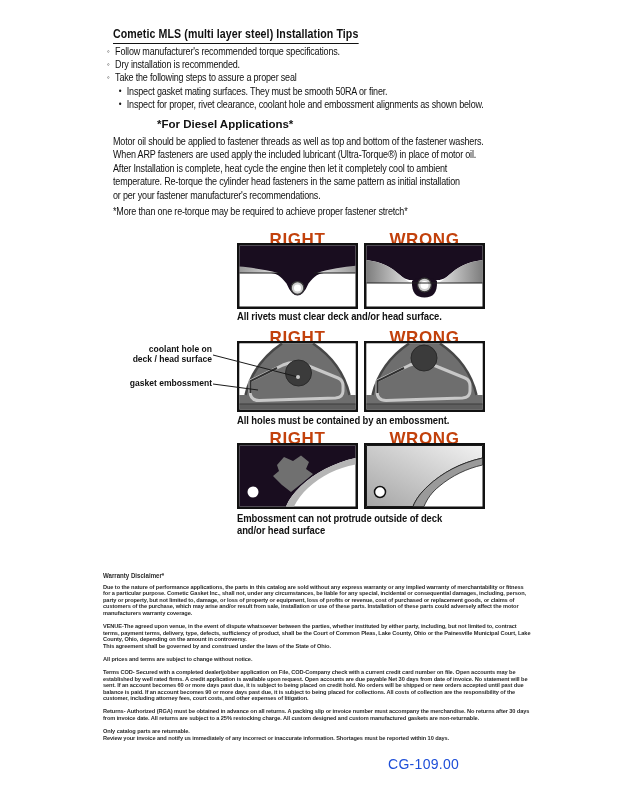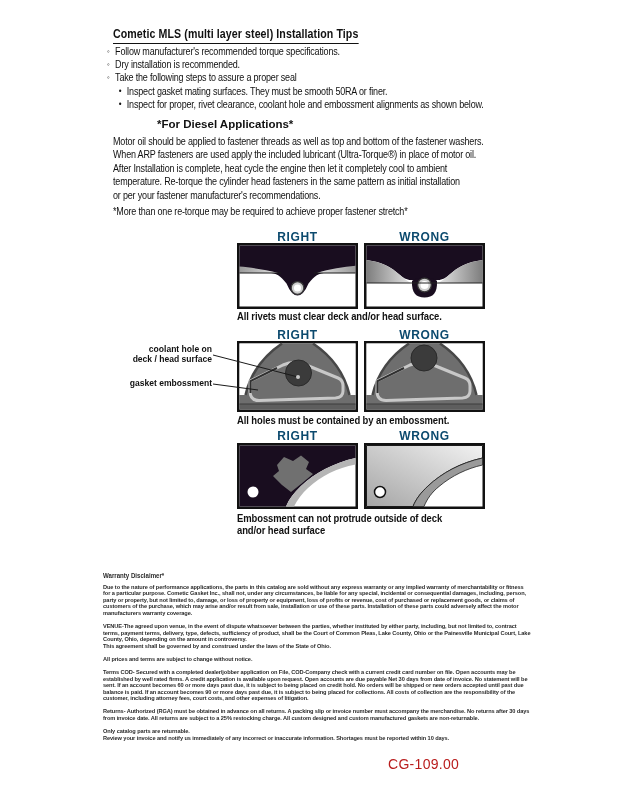--- a/index.html
+++ b/index.html
@@ -18,29 +18,29 @@
   .bullets{left:107px;top:45px;width:510px;font-size:10px;letter-spacing:-0.2px;line-height:13.2px;}
   .b-row{display:flex;}
   .b-row.sub{padding-left:13px;}
   .b-mark{width:9px;flex:0 0 9px;font-size:8.5px;line-height:13.2px;}
   .b-row.sub .b-mark{font-size:9px;}
 
   .d-head{left:113px;top:118px;font-size:11.5px;font-weight:bold;white-space:nowrap;margin-left:44px;}
   .d-para{left:113px;top:0;width:520px;font-size:10px;letter-spacing:-0.2px;line-height:13.4px;white-space:pre-line;}
   .p1{top:135px;} .p2{top:162px;} .p3{top:205px;}
 
-  .rw-label{width:121px;text-align:center;font-size:12px;font-weight:bold;letter-spacing:0.6px;color:#0c4a6e;}
+  .rw-label{width:121px;text-align:center;font-size:17px;font-weight:bold;letter-spacing:0.6px;color:#c2410c;}
   .caption{font-size:10.5px;font-weight:bold;letter-spacing:-0.1px;white-space:pre-line;line-height:11.5px;width:330px;}
   .ann{width:152px;text-align:right;font-size:9.5px;font-weight:bold;line-height:10px;white-space:pre-line;}
 
   .warranty{left:103px;top:572px;width:455px;color:#2b2b2b;}
   .w-head{font-size:6.5px;font-weight:bold;margin-bottom:4.5px;}
   .w-p{font-size:6px;font-weight:bold;line-height:6.6px;letter-spacing:-0.1px;margin:0 0 6.5px 0;white-space:pre-line;}
 
-  .pagenum{left:388px;top:756px;font-size:14px;letter-spacing:0.3px;color:#b91c1c;}
+  .pagenum{left:388px;top:756px;font-size:14px;letter-spacing:0.3px;color:#1d4ed8;}
 
   .f-dark{fill:var(--c-dark,#190d1f);}
   .f-mid{fill:var(--c-mid,#6e6e6e);}
   .f-hole{fill:var(--c-hole,#3b3b3b);}
   .s-emboss{stroke:var(--c-emboss,#c8c8c8);}
   svg{display:block;}
 </style>
 </head>
 <body>
 

